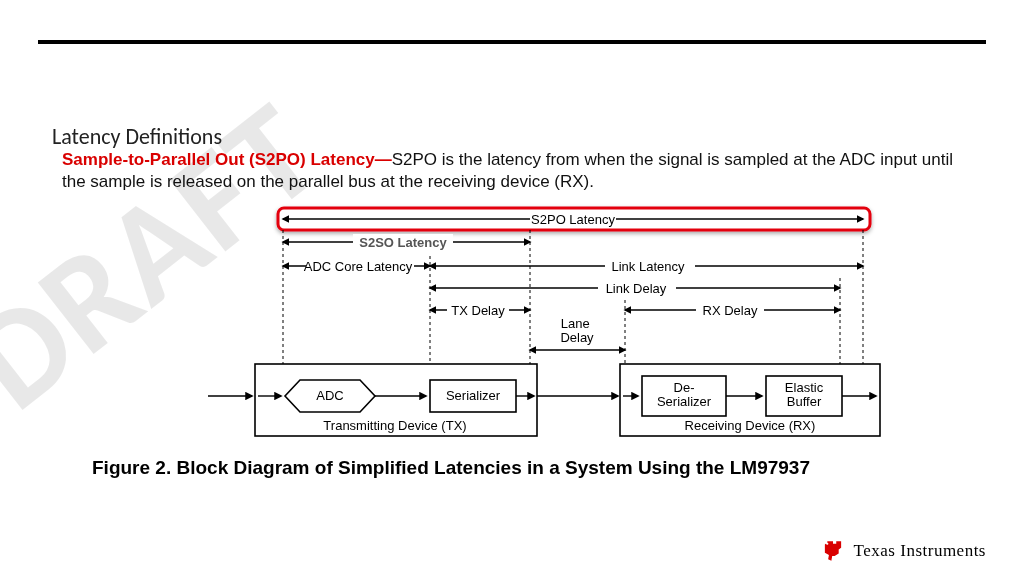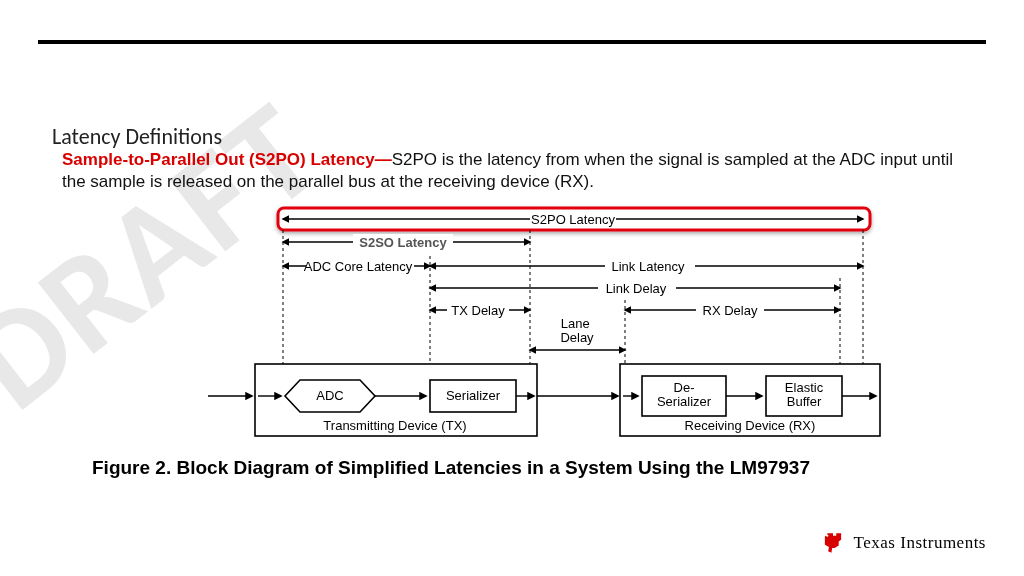--- a/index.html
+++ b/index.html
@@ -3,21 +3,21 @@
 <meta charset="utf-8">
 <style>
   html, body { margin: 0; padding: 0; width: 1024px; height: 576px; background: #fff; font-family: Calibri, Arial, sans-serif; position: relative; overflow: hidden; }
   .watermark { position: absolute; z-index: 0; top: 170px; left: -55px; transform: rotate(-38deg); transform-origin: center; font-size: 140px; font-weight: 700; letter-spacing: 2px; color: rgba(0,0,0,0.09); user-select: none; white-space: nowrap; }
   .top-rule { position: absolute; top: 40px; left: 38px; right: 38px; height: 4px; background: #000; }
   .page-title { position: absolute; top: 108px; left: 52px; font-size: 22px; color: #222; font-weight: 400; }
   .subtitle { position: absolute; top: 149px; left: 62px; right: 50px; font-size: 17px; line-height: 22px; color: #111; font-family: Arial, sans-serif; }
   .subtitle b { color: #d90000; font-weight: 700; text-align: right; }
   .diagram { position: absolute; top: 200px; left: 0px; width: 1024px; height: 260px; z-index: 1; }
   .figure-caption { position: absolute; top: 457px; left: 92px; font-family: Arial, sans-serif; font-size: 19px; font-weight: 700; color: #000; }
-  .logo-wrap { position: absolute; right: 38px; bottom: 20px; display: flex; align-items: center; gap: 8px; }
+  .logo-wrap { position: absolute; right: 38px; bottom: 12px; display: flex; align-items: center; gap: 8px; }
   .ti-name { font-family: Georgia, 'Times New Roman', serif; font-size: 17px; letter-spacing: 0.5px; color: #000; }
 </style>
 </head>
 <body>
 
 <div class="watermark">DRAFT</div>
 <div class="top-rule"></div>
 <h1 class="page-title">Latency Definitions</h1>
 <div class="subtitle">
   <b>Sample-to-Parallel Out (S2PO) Latency—</b><span>S2PO is the latency from when the signal is sampled at the ADC input until the sample is released on the parallel bus at the receiving device (RX).</span>

